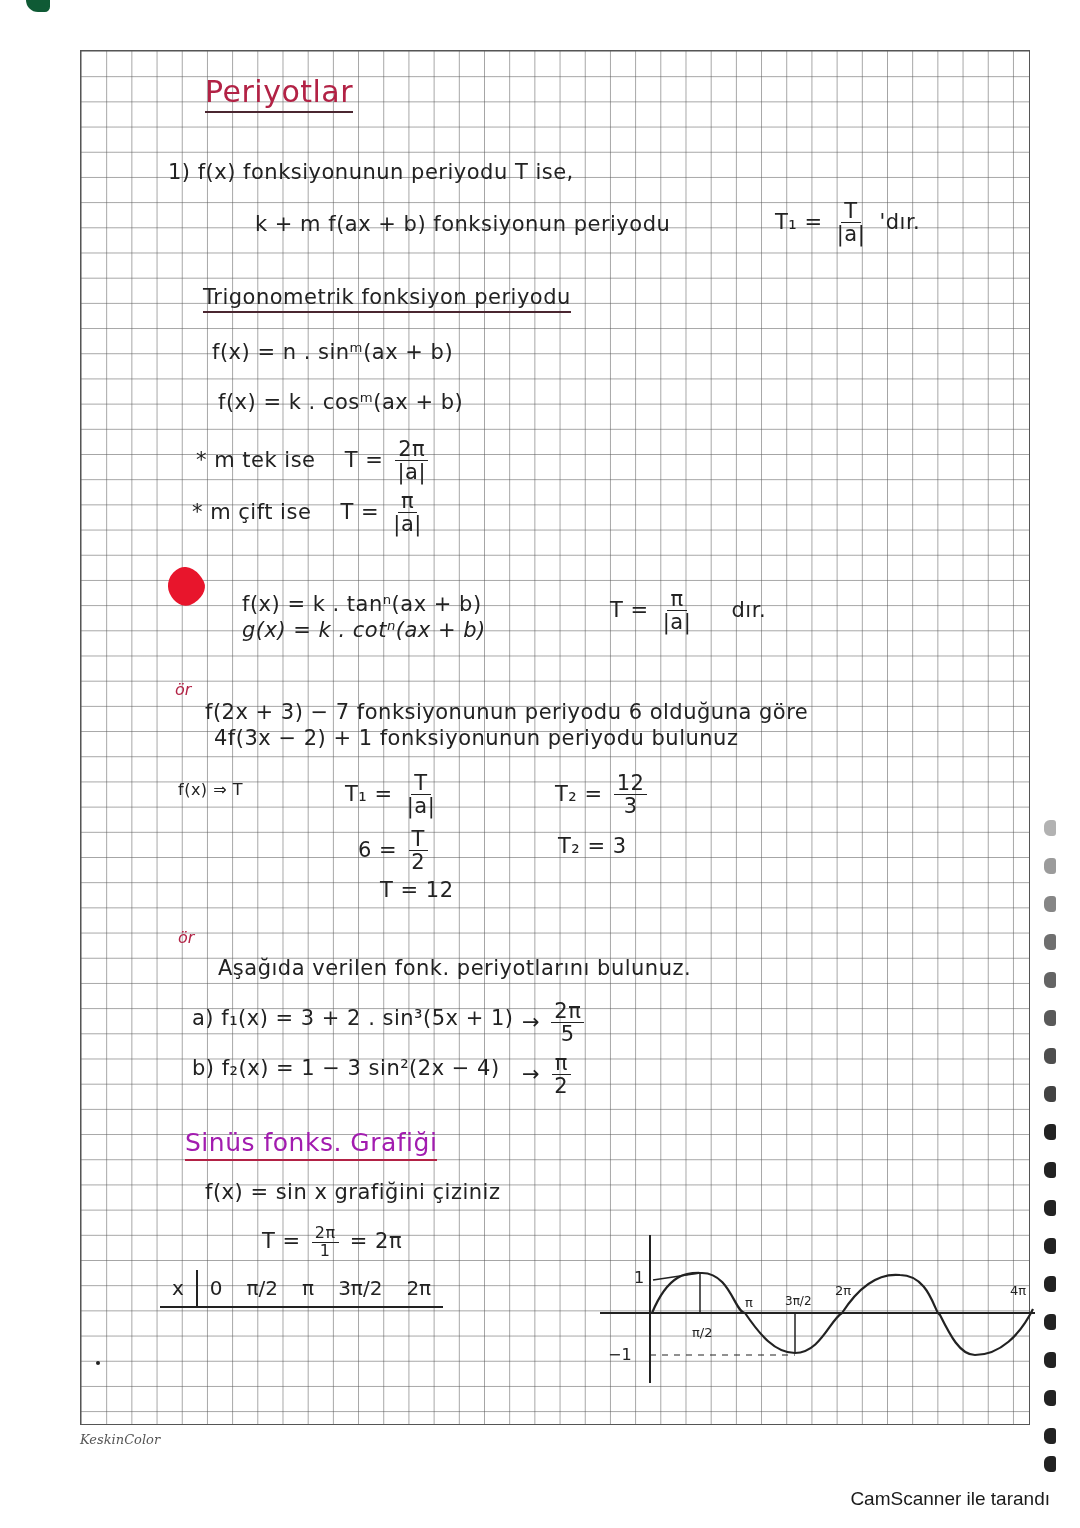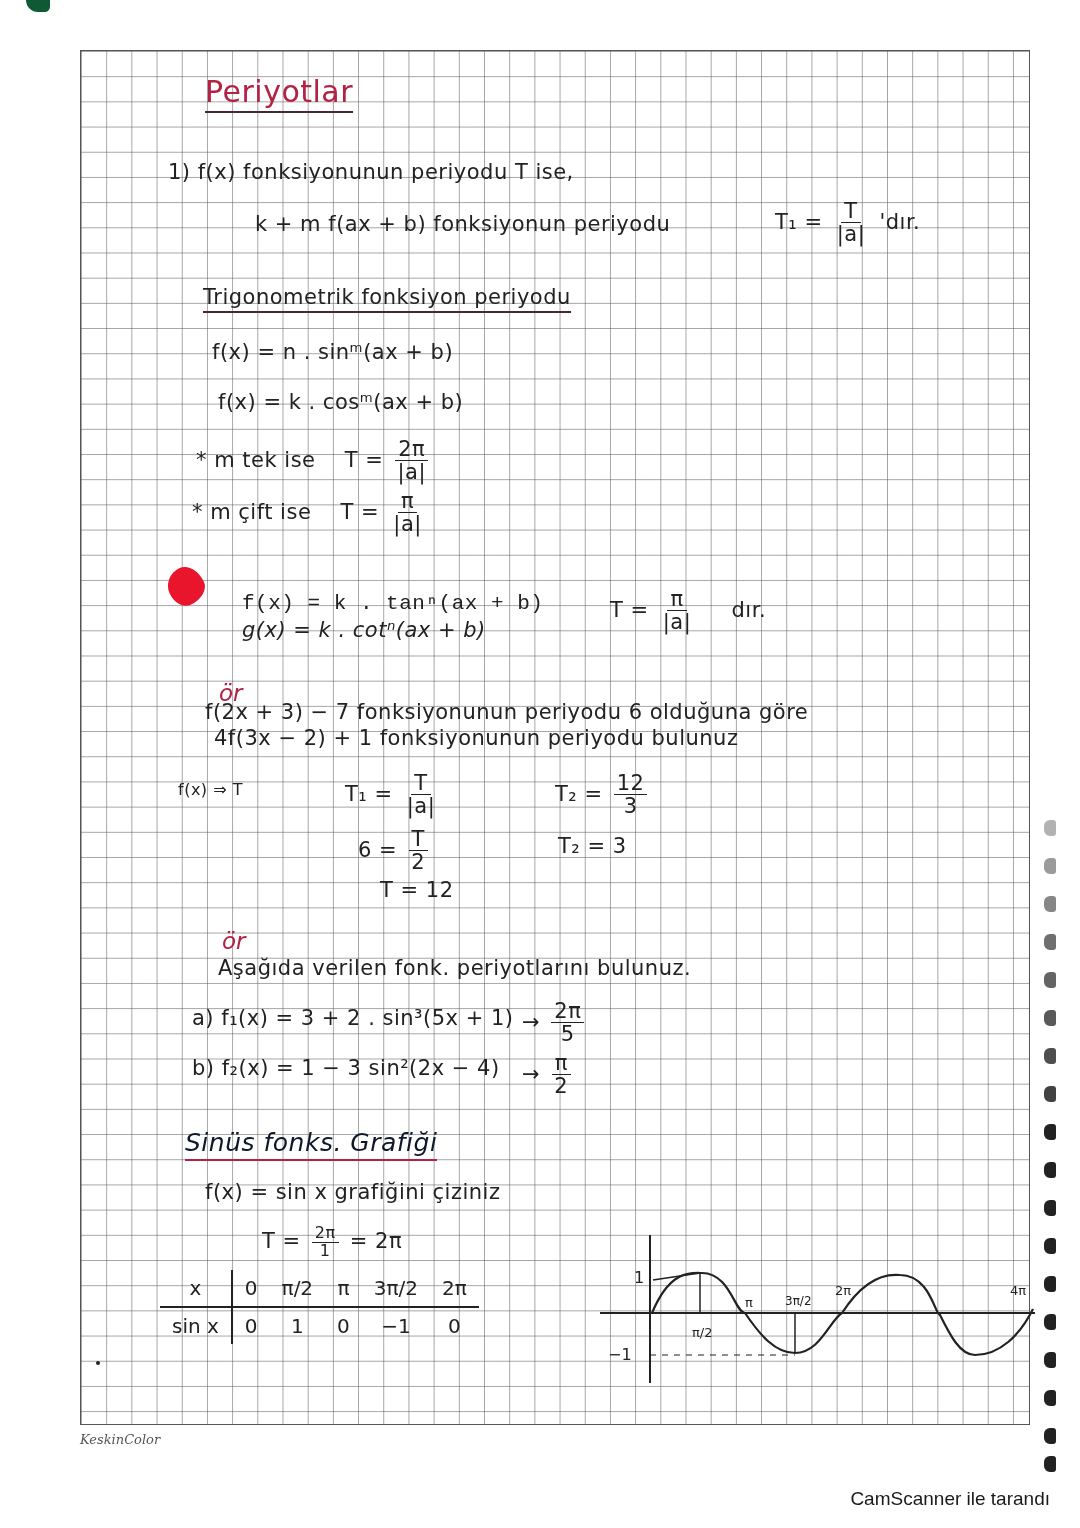--- a/index.html
+++ b/index.html
@@ -17,33 +17,33 @@
       position: absolute; left: 80px; top: 50px; width: 950px; height: 1375px;
       background-color: #ffffff;
       background-image:
         linear-gradient(to right, rgba(90,90,90,0.55) 1px, transparent 1px),
         linear-gradient(to bottom, rgba(90,90,90,0.55) 1px, transparent 1px);
       background-size: 25.2px 25.2px;
       border: 1.5px solid #555;
       box-sizing: border-box;
     }
     .hw { position: absolute; white-space: nowrap; font-family: "DejaVu Sans", sans-serif; font-size: 21px; color: #222; letter-spacing: 0.5px; }
-    .red { color: #0f172a; font-style: italic; }
+    .red { color: #a21caf; }
     .title { font-size: 30px; color: #b22245; }
     .ul-red { border-bottom: 2px solid #b22245; padding-bottom: 2px; }
     .ul-dark { border-bottom: 2px solid #4a2630; padding-bottom: 2px; }
     .frac { display: inline-flex; flex-direction: column; align-items: center; vertical-align: middle; line-height: 1.05; margin: 0 4px; }
     .frac .num { border-bottom: 1.5px solid #222; padding: 0 3px; }
     .frac .den { padding: 0 3px; }
     .blob {
       position: absolute; left: 168px; top: 567px; width: 36px; height: 38px;
       background: #e8152c; border-radius: 55% 45% 60% 40% / 50% 60% 40% 50%;
       transform: rotate(-25deg);
     }
-    .ornament { position: absolute; font-size: 23px; color: #b22245; font-style: italic; margin-left: 44px; }
+    .ornament { position: absolute; font-size: 16px; color: #b22245; font-style: italic; }
     table.values { position: absolute; left: 160px; top: 1270px; border-collapse: collapse; font-size: 20px; }
     table.values td { padding: 6px 12px; text-align: center; color: #222; }
     table.values tr.head td { border-bottom: 2px solid #222; }
     table.values td.label { border-right: 2px solid #222; }
     .graph { position: absolute; left: 590px; top: 1225px; }
     .brand { position: absolute; left: 80px; top: 1432px; font-family: "DejaVu Serif", serif; font-style: italic; font-size: 13px; color: #555; }
     .footer { position: absolute; right: 30px; top: 1488px; font-family: "Liberation Sans", sans-serif; font-size: 19px; color: #1a1a1a; }
     .spiral { position: absolute; left: 1044px; width: 12px; height: 16px; background: #222; border-radius: 6px 3px 3px 6px; }
     .dot { position: absolute; left: 96px; top: 1361px; width: 4px; height: 4px; border-radius: 50%; background: #222; }
   </style>
@@ -85,21 +85,21 @@
 <div class="hw" style="left:192px; top:490px;">
   <span>* m çift ise</span>
   <span style="margin-left:22px;">T =</span>
   <span class="frac">
     <span class="num">π</span>
     <span class="den">|a|</span>
   </span>
 </div>
 
 <div class="blob"></div>
-<div class="hw" style="left:242px; top:592px;font-family:Liberation Mono, monospace;">f(x) = k . tanⁿ(ax + b)</div>
+<div class="hw" style="left:242px; top:592px;">f(x) = k . tanⁿ(ax + b)</div>
 <div class="hw" style="left:242px; top:618px;font-style:italic;">g(x) = k . cotⁿ(ax + b)</div>
 <div class="hw" style="left:610px; top:588px;">
   <span>T =</span>
   <span class="frac">
     <span class="num">π</span>
     <span class="den">|a|</span>
   </span>
   <span style="margin-left:26px;">dır.</span>
 </div>
 
@@ -165,28 +165,20 @@
 
 <table class="values">
   <tbody>
       <tr class="head">
     <td class="label">x</td>
     <td>0</td>
     <td>π/2</td>
     <td>π</td>
     <td>3π/2</td>
     <td>2π</td>
-  </tr>
-  <tr>
-    <td class="label">sin x</td>
-    <td>0</td>
-    <td>1</td>
-    <td>0</td>
-    <td>−1</td>
-    <td>0</td>
   </tr>
 </tbody>
   </table>
 
 <svg class="graph" width="460" height="160" viewBox="0 0 460 160">
   <line x1="10" y1="88" x2="445" y2="88" stroke="#222" stroke-width="2"></line>
   <line x1="60" y1="10" x2="60" y2="158" stroke="#222" stroke-width="2"></line>
   <line x1="60" y1="130" x2="205" y2="130" stroke="#222" stroke-width="1.2" stroke-dasharray="6 6"></line>
   <line x1="63" y1="55" x2="110" y2="48" stroke="#222" stroke-width="1.5"></line>
   <line x1="110" y1="48" x2="110" y2="88" stroke="#222" stroke-width="1.5"></line>

